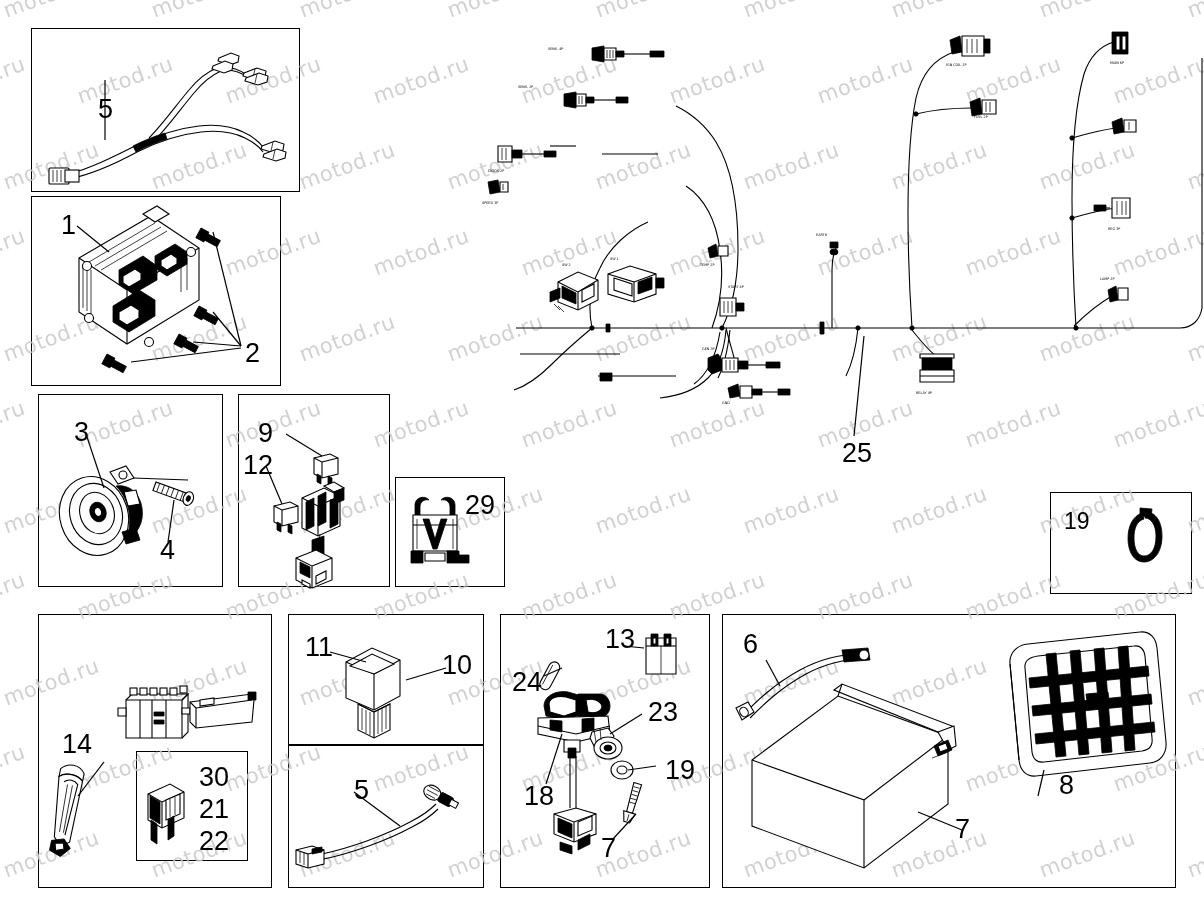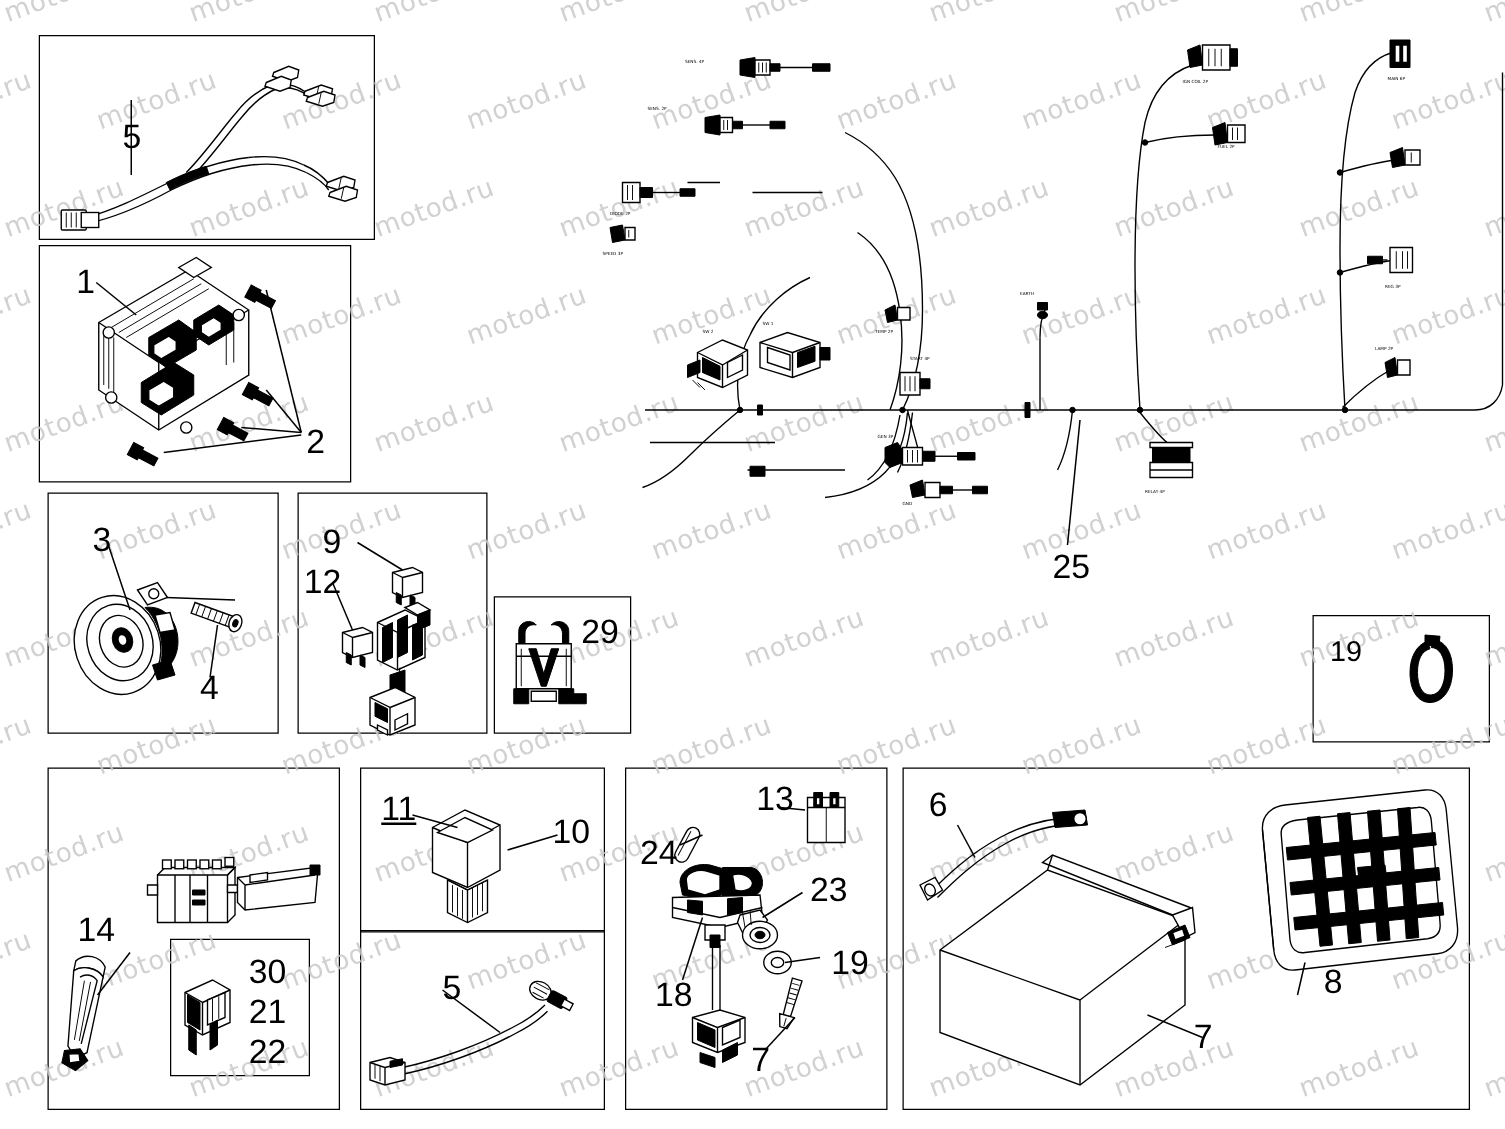--- a/index.html
+++ b/index.html
@@ -419,21 +419,21 @@
 
       <path class="fillw" d="M12 56 L28 64 L44 56 L44 82 L28 90 L12 82 Z"></path>
       <path class="l" d="M12 56 L28 64 L28 90 M28 64 L44 56"></path>
       <path class="hair" d="M16 60 L16 82 M20 62 L20 85 M24 64 L24 87
                             M32 62 L32 86 M36 60 L36 84 M40 58 L40 81"></path>
     </g>
 
     <path class="lead" d="M42 38 L78 48"></path>
     <path class="lead" d="M118 66 L158 54"></path>
   </svg>
-  <div class="num n-lg" style="left:305px;top:634px;text-decoration:underline;">11</div>
+  <div class="num n-lg" style="left:305px;top:634px;">11</div>
   <div class="num n-lg" style="left:442px;top:652px;">10</div>
 
   <svg class="art" style="left:288px;top:744px;" width="194" height="142" viewBox="0 0 194 142">
     <g class="l">
       <path d="M34 110 C62 104,96 92,122 78 C134 72,142 66,148 60"></path>
       <path d="M36 115 C64 109,98 97,124 83 C136 77,144 71,150 65"></path>
     </g>
 
     <g transform="translate(8,100)">
       <path class="fillw" d="M0 6 L16 2 L28 6 L28 20 L12 24 L0 20 Z"></path>

